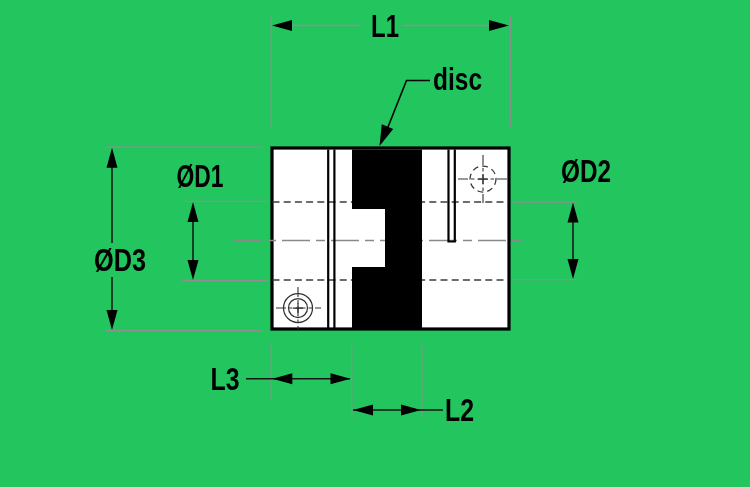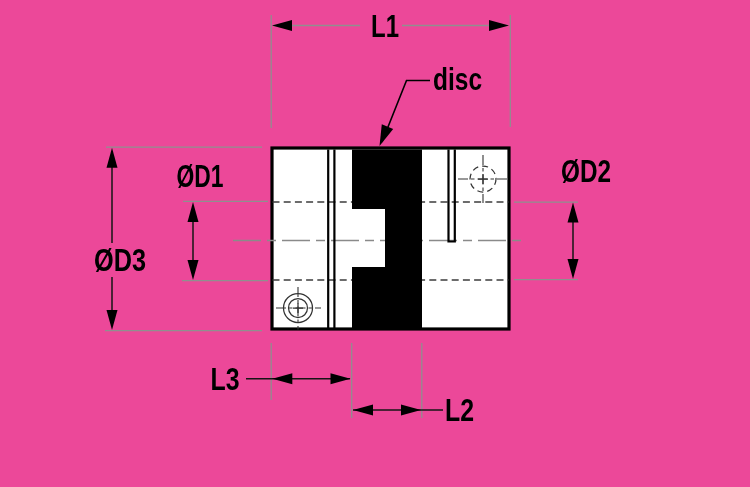--- a/index.html
+++ b/index.html
@@ -1,17 +1,17 @@
 <!DOCTYPE html>
 <html style="--disc: #000000; --thin: #8f8f8f;"><head>
 <meta charset="utf-8">
 <style>
   html,body{margin:0;padding:0;background:#fff;}
   .screenshot{
-    position:relative;width:750px;height:487px;background:#ec4899;overflow:hidden;
+    position:relative;width:750px;height:487px;background:#22c55e;overflow:hidden;
     font-family:"Liberation Sans",sans-serif;
   }
   svg{display:block;}
   .t{font-family:"Liberation Sans",sans-serif;font-weight:bold;font-size:31px;fill:#000;}
   .body-outline{fill:#fff;stroke:#000;stroke-width:3.2;}
   .bore{stroke:#3d3d3d;stroke-width:1.3;stroke-dasharray:7 4.2;fill:none;}
   .cl{stroke:#8a8a8a;stroke-width:1.3;stroke-dasharray:28 6 9 6;fill:none;}
   .disc{fill:var(--disc,#000);stroke:none;}
   .slit{stroke:#000;stroke-width:2.2;fill:none;}
   .ext{stroke:var(--thin,#8f8f8f);stroke-width:1.25;fill:none;}

